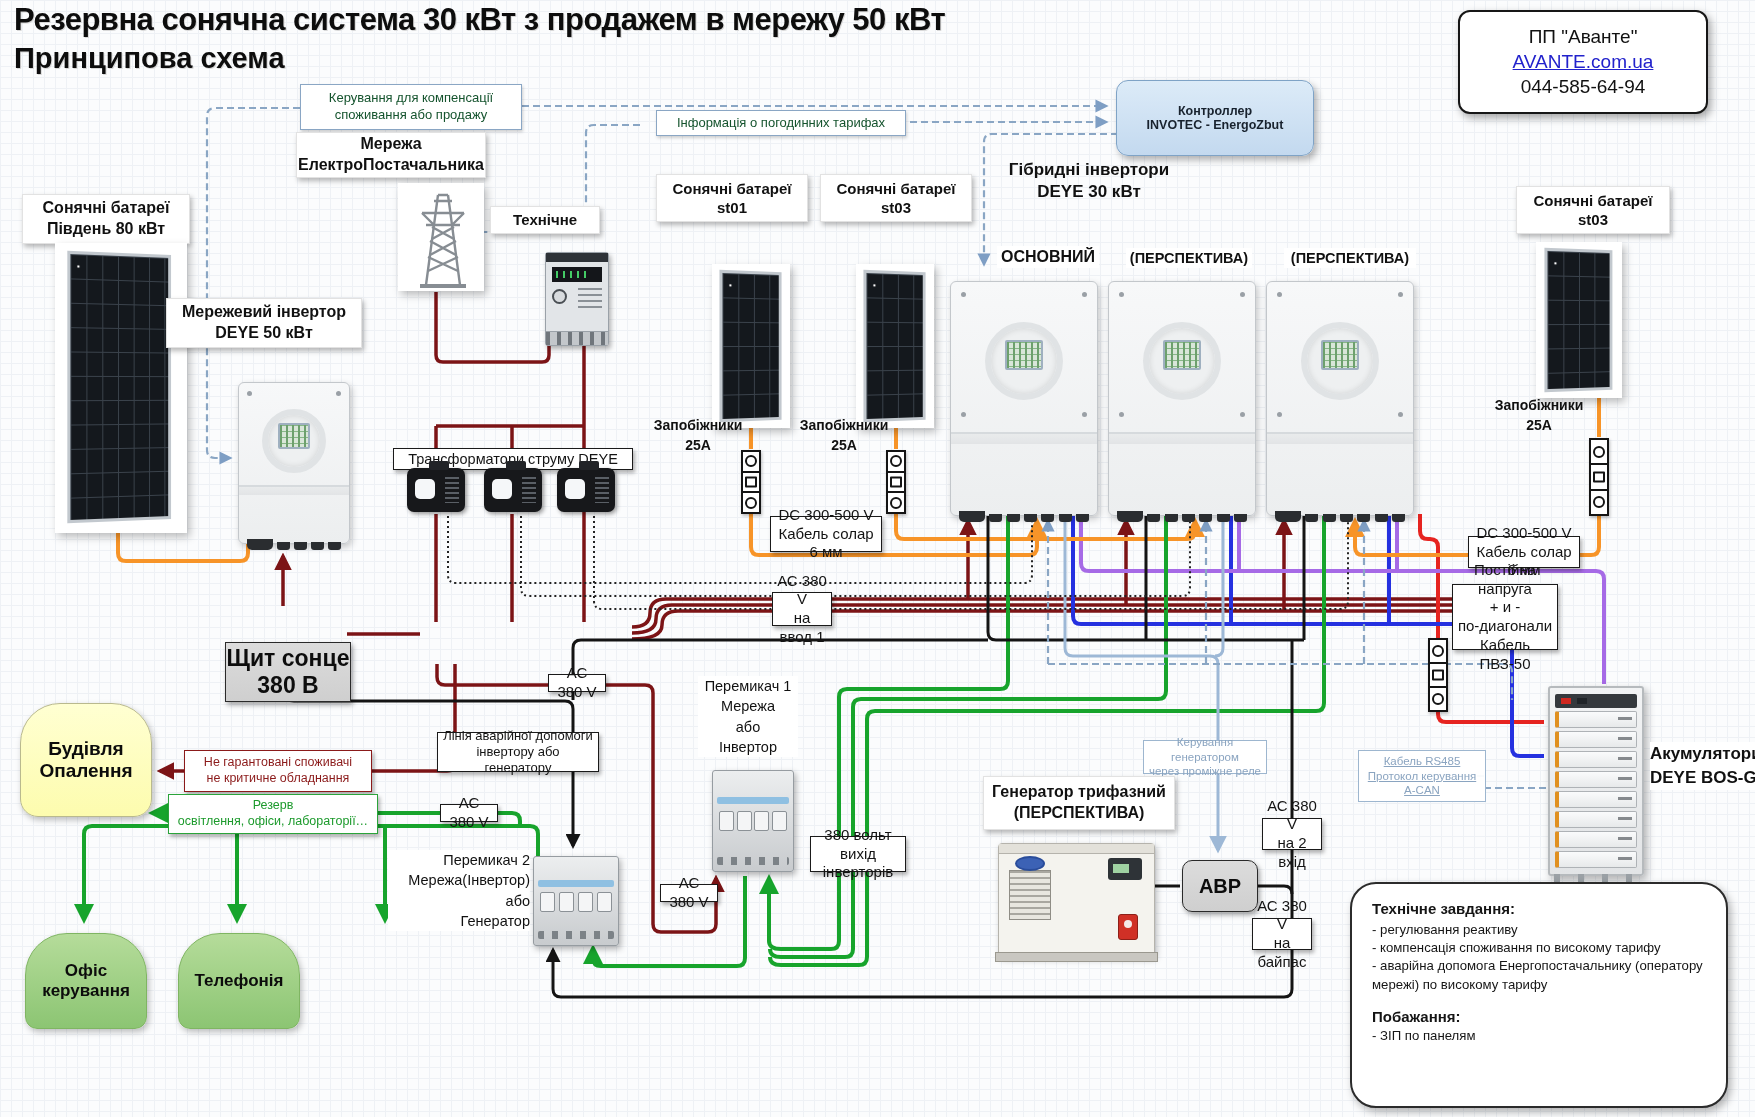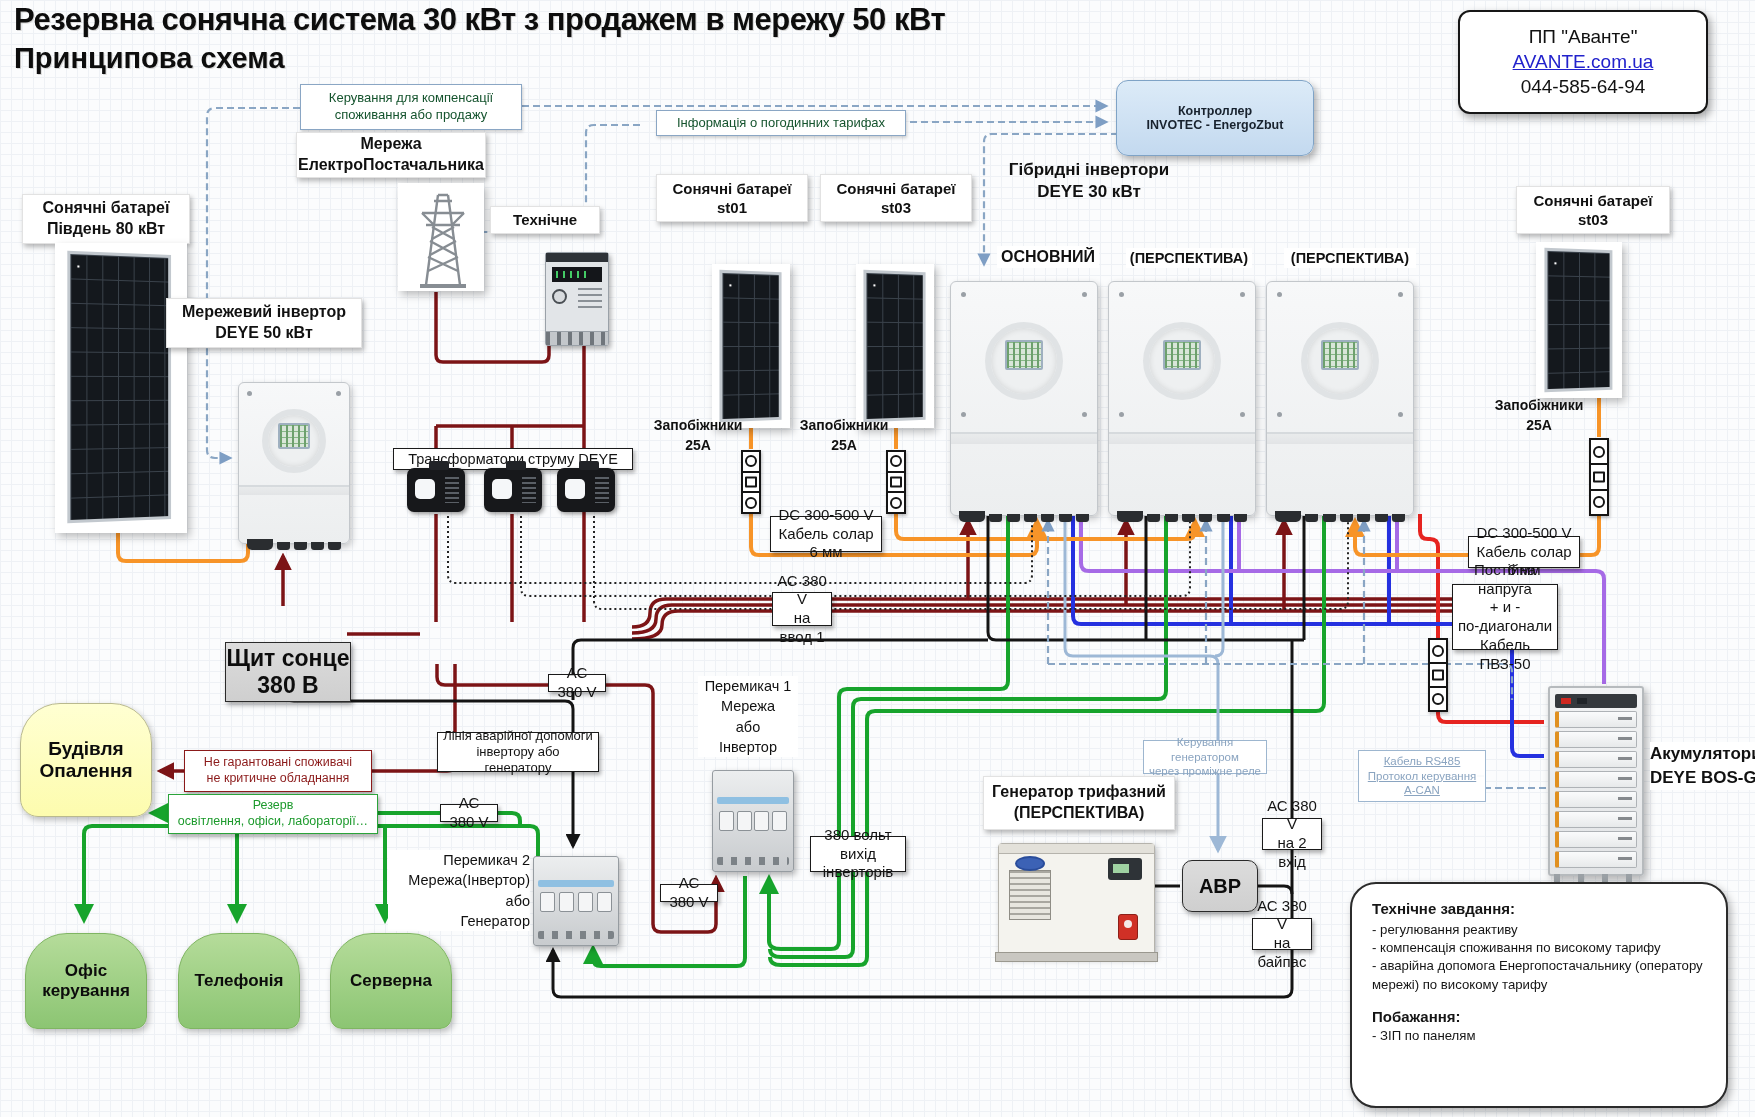--- a/index.html
+++ b/index.html
@@ -491,21 +491,20 @@
       <div class="mod"></div>
       <div class="mod"></div>
     <div class="legs"></div>
   </div>
   <div class="node plain pre" style="left:1650px;top:742px;width:112px;font-size:17px;text-align:left;background:#fff;">Акумулятори
 DEYE BOS-G</div>
 
   <div class="node blob pre" style="left:25px;top:933px;width:120px;height:94px;">Офіс
 керування</div>
   <div class="node blob pre" style="left:178px;top:933px;width:120px;height:94px;">Телефонія</div>
-  <div class="node blob pre" style="left:330px;top:933px;width:120px;height:94px;">Серверна</div>
 
   <div class="node techbox" style="left:1350px;top:882px;width:378px;height:226px;">
     <div class="h">Технічне завдання:</div>
     <div class="it">- регулювання реактиву</div>
     <div class="it">- компенсація споживання по високому тарифу</div>
     <div class="it">- аварійна допомога Енергопостачальнику (оператору мережі) по високому тарифу</div>
     <div class="h2">Побажання:</div>
     <div class="it">- ЗІП по панелям</div>
   </div>
 

